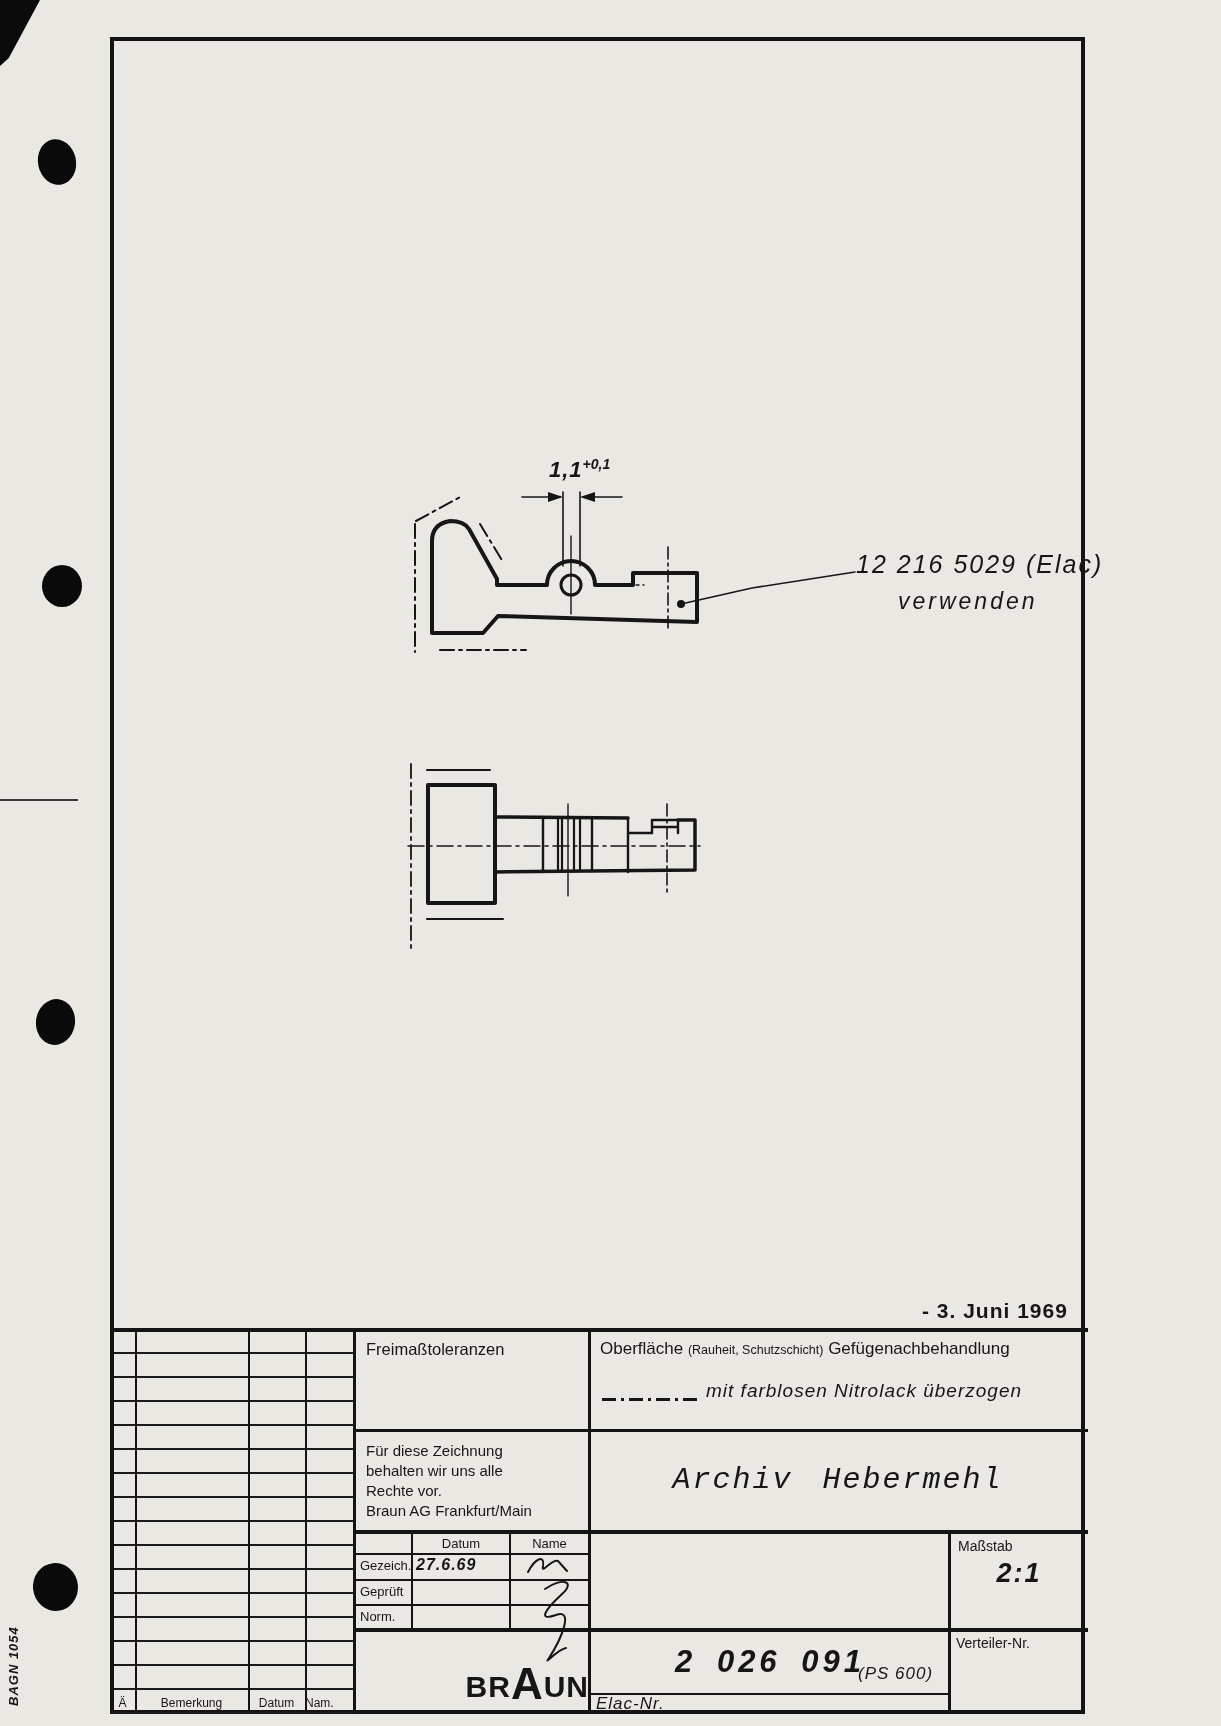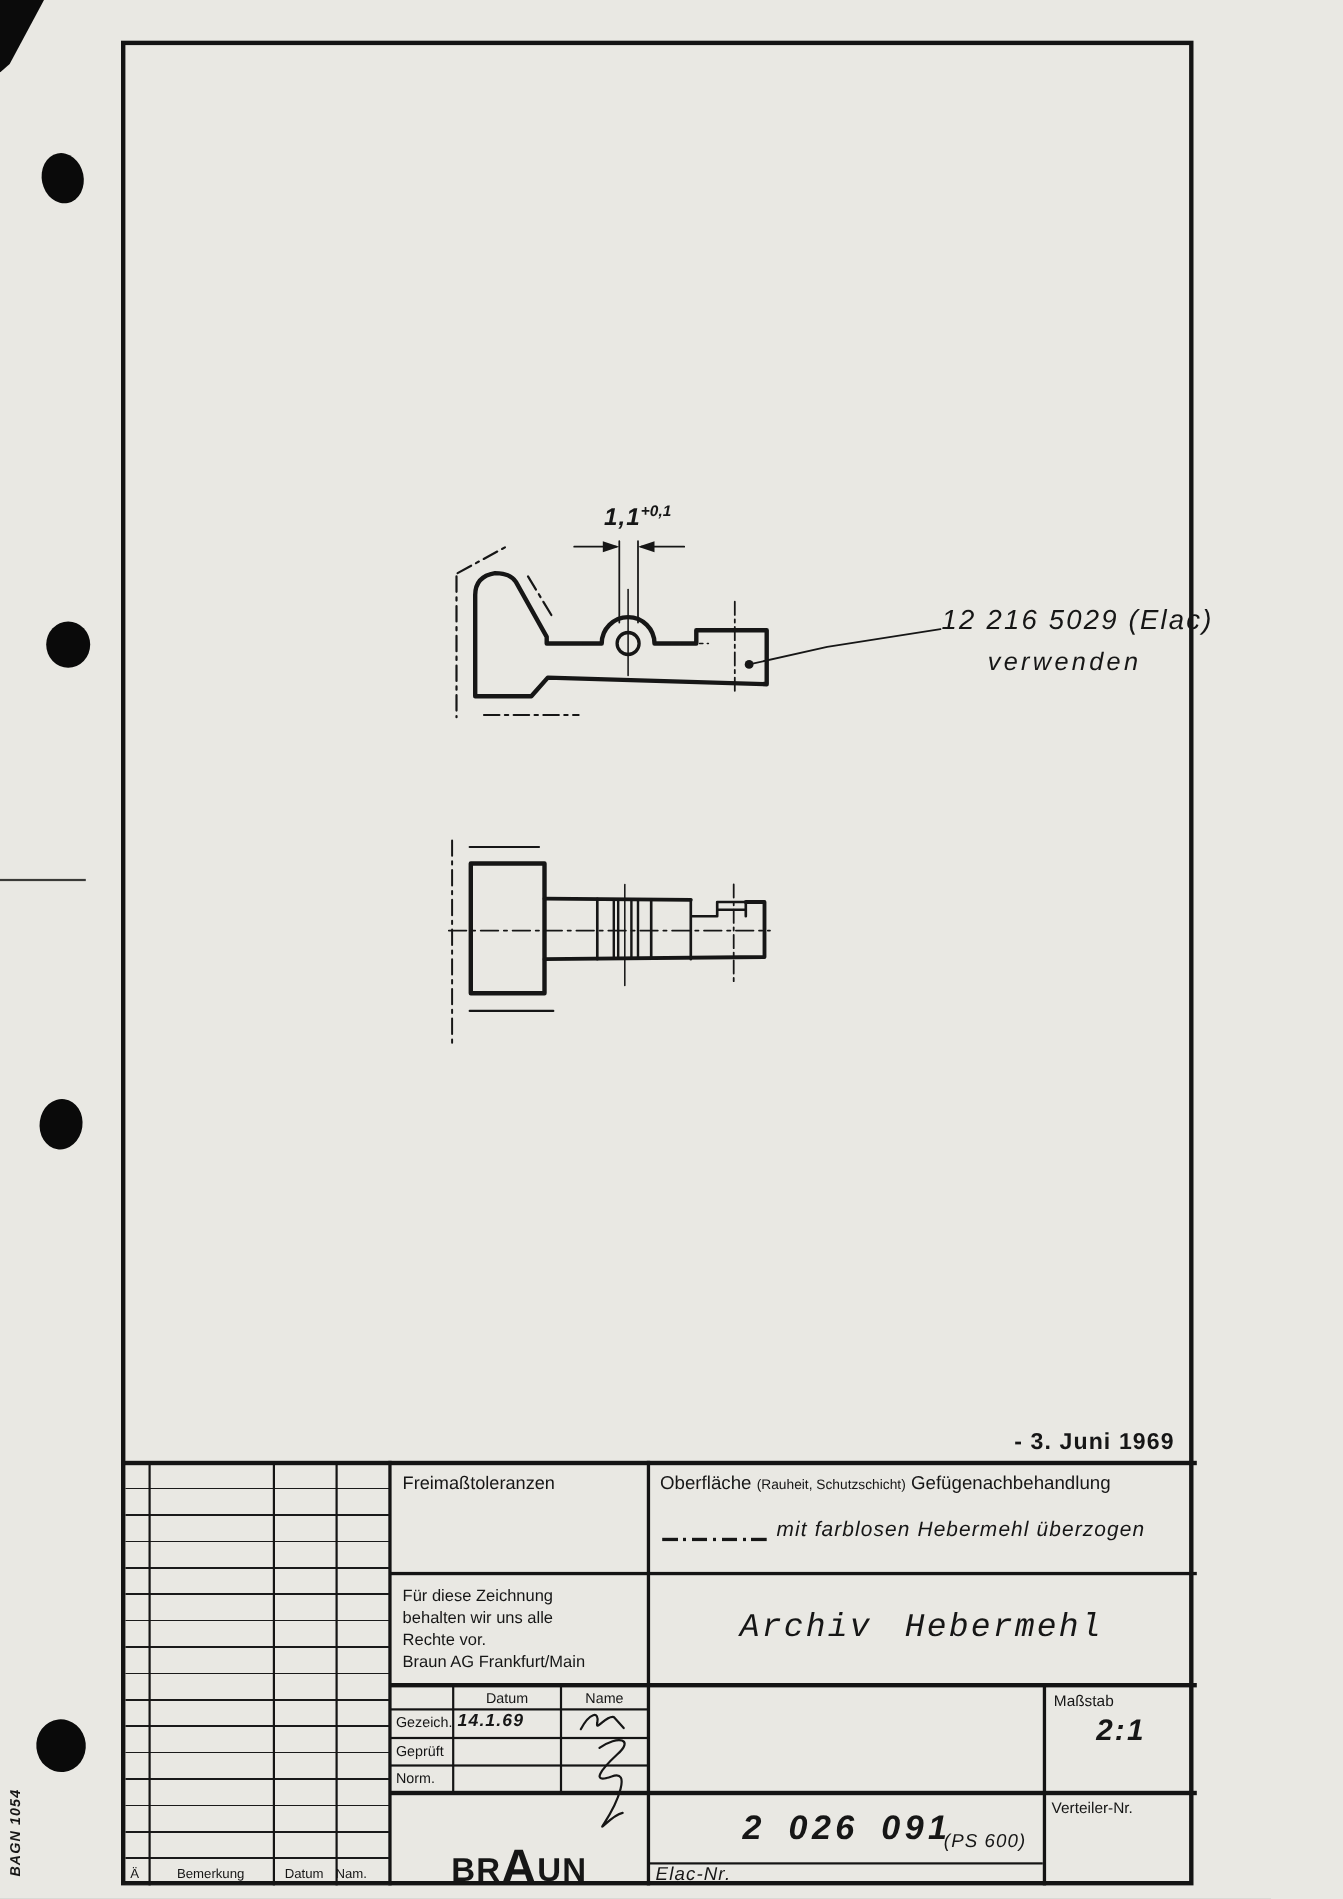--- a/index.html
+++ b/index.html
@@ -38,22 +38,22 @@
   #rights-note{left:366px;top:1441px;font-size:15px;line-height:20px;}
   #archive-name{left:590px;top:1430px;width:495px;height:100px;display:flex;align-items:center;justify-content:center;
     font-size:30px;font-style:italic;letter-spacing:2px;word-spacing:10px;font-family:Liberation Mono, monospace;}
   .appr-h{font-size:13px;top:1536px;text-align:center;}
   .appr-label{font-size:13px;left:360px;}
   #gezeich-date{left:416px;top:1556px;font-size:16px;font-weight:700;font-style:italic;letter-spacing:1px;}
   #part-name{left:590px;top:1532px;width:359px;height:96px;display:flex;align-items:center;justify-content:center;
     font-size:31px;font-style:italic;letter-spacing:2px;}
   #scale-label{left:958px;top:1538px;font-size:14px;}
   #scale-value{left:950px;top:1558px;width:138px;text-align:center;font-size:27px;font-weight:700;font-style:italic;letter-spacing:2px;}
-  #brand{left:355px;top:1630px;width:234px;height:84px;display:flex;align-items:flex-end;justify-content:center;
-    box-sizing:border-box;font-weight:700;}
+  #brand{left:355px;top:1630px;width:234px;height:84px;display:flex;align-items:flex-end;justify-content:flex-end;
+    padding-bottom:14px;box-sizing:border-box;font-weight:700;}
   #brand .l{font-size:30px;line-height:26px;letter-spacing:1px;}
   #brand .big-a{font-size:44px;line-height:33px;}
   #drawing-number{left:590px;top:1630px;width:360px;height:64px;display:flex;align-items:center;justify-content:center;
     font-size:31px;font-weight:700;font-style:italic;letter-spacing:4px;word-spacing:8px;}
   #drawing-number-suffix{left:858px;top:1664px;font-size:17px;font-style:italic;letter-spacing:1px;}
   #elac-label{left:596px;top:1694px;font-size:17px;font-style:italic;letter-spacing:1px;}
   #distributor-label{left:956px;top:1635px;font-size:14px;}
   #distributor-value{left:950px;top:1646px;width:138px;text-align:center;font-size:56px;font-weight:700;letter-spacing:2px;line-height:62px;}
 </style>
 </head>
@@ -140,35 +140,35 @@
   <div class="abs line" style="left:305px;top:1330px;width:2px;height:384px;"></div>
 
   <div class="abs tb" id="freimass">Freimaßtoleranzen</div>
 
   <div class="abs tb" id="surface-header">
     <span>Oberfläche</span>
     <span class="small">(Rauheit, Schutzschicht)</span>
     <span>Gefügenachbehandlung</span>
   </div>
   <div class="abs" id="surface-dashdot"></div>
-  <div class="abs tb" id="surface-value">mit farblosen Hebermehl überzogen</div>
+  <div class="abs tb" id="surface-value">mit farblosen Nitrolack überzogen</div>
 
   <div class="abs" id="rights-note">
     <div>Für diese Zeichnung</div>
     <div>behalten wir uns alle</div>
     <div>Rechte vor.</div>
     <div>Braun AG Frankfurt/Main</div>
   </div>
 
   <div class="abs" id="archive-name">Archiv Hebermehl</div>
 
   <div class="abs appr-h" style="left:412px;width:98px;">Datum</div>
   <div class="abs appr-h" style="left:510px;width:79px;">Name</div>
   <div class="abs appr-label" style="top:1558px;">Gezeich.</div>
-  <div class="abs" id="gezeich-date">14.1.69</div>
+  <div class="abs" id="gezeich-date">27.6.69</div>
   <div class="abs appr-label" style="top:1584px;">Geprüft</div>
   <div class="abs appr-label" style="top:1609px;">Norm.</div>
 
   <div class="abs tb" id="scale-label">Maßstab</div>
   <div class="abs tb" id="scale-value">2:1</div>
 
   <div class="abs" id="brand">
     <span class="l">BR</span>
     <span class="l big-a">A</span>
     <span class="l">UN</span>

